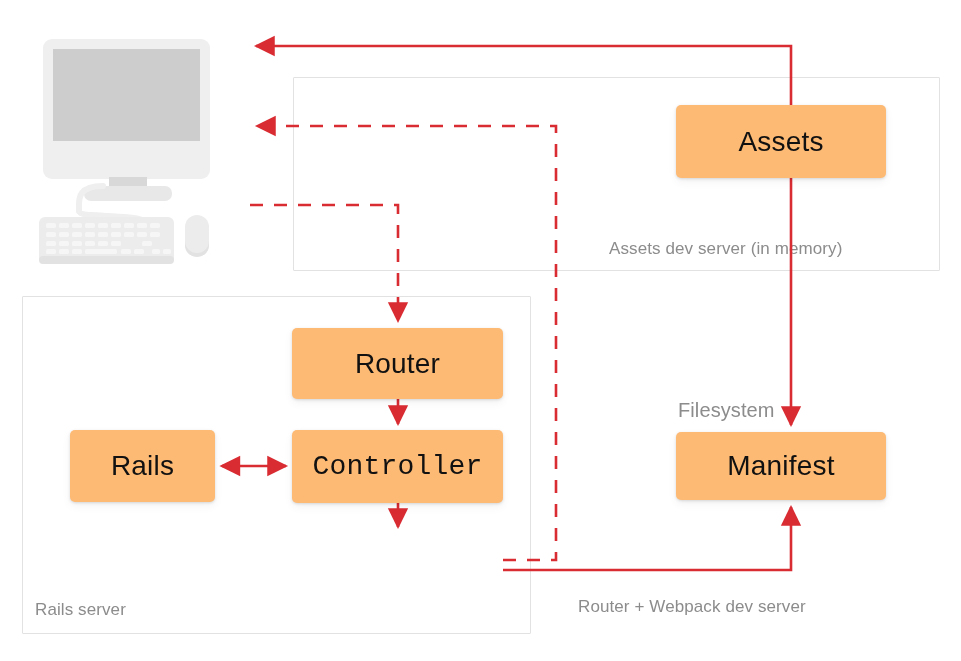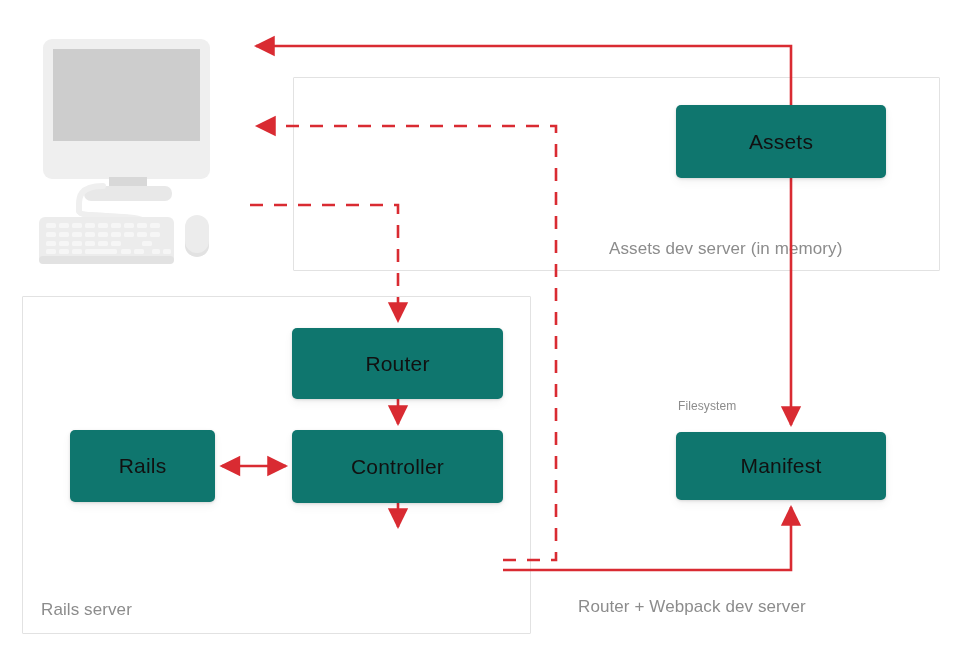--- a/index.html
+++ b/index.html
@@ -21,43 +21,43 @@
   }
   .zone-label{
     position:absolute;
     color:#8c8c8c;
     font-size:17px;
     letter-spacing:.1px;
     white-space:nowrap;
   }
   .node{
     position:absolute;
-    background:#0f766e;
+    background:#fdba74;
     border-radius:5px;
     box-shadow:0 1px 3px rgba(0,0,0,.13), 0 4px 10px rgba(0,0,0,.05);
     display:flex;align-items:center;justify-content:center;
     color:#111111;
-    font-size:21px;
+    font-size:28px;
     letter-spacing:.2px;
     box-sizing:border-box;
   }
   .illus{position:absolute;}
 </style>
 </head>
 <body>
 
 <div id="stage">
 
   <div class="zone" style="left:293px;top:77px;width:647px;height:194px;"></div>
   <div class="zone-label" style="left:609px;top:239px;">Assets dev server (in memory)</div>
 
   <div class="zone" style="left:22px;top:296px;width:509px;height:338px;"></div>
-  <div class="zone-label" style="left:41px;top:600px;text-align:center;">Rails server</div>
+  <div class="zone-label" style="left:35px;top:600px;text-align:center;">Rails server</div>
 
-  <div class="zone-label" style="left:678px;top:399px;font-size:12px;">Filesystem</div>
+  <div class="zone-label" style="left:678px;top:399px;font-size:20px;">Filesystem</div>
 
   <div class="zone-label" style="left:578px;top:597px;">Router + Webpack dev server</div>
 
   <div class="illus" style="left:35px;top:35px;width:190px;height:235px;">
     <svg width="190" height="235" viewBox="0 0 190 235" xmlns="http://www.w3.org/2000/svg">
 
       <rect x="8" y="4" width="167" height="140" rx="9" fill="#efefef"></rect>
 
       <rect x="18" y="14" width="147" height="92" fill="#cdcdcd"></rect>
 
@@ -157,18 +157,18 @@
       <path d="M503,570 L791,570 L791,507" fill="none" stroke="#d92b32" stroke-width="2.6" stroke-linejoin="miter" marker-end="url(#ah)"></path>
     </g>
   </svg>
 
   <div class="node" style="left:676px;top:105px;width:210px;height:73px;">Assets</div>
 
   <div class="node" style="left:292px;top:328px;width:211px;height:71px;">Router</div>
 
   <div class="node" style="left:676px;top:432px;width:210px;height:68px;">Manifest</div>
 
-  <div class="node" style="left:292px;top:430px;width:211px;height:73px;">Controller</div>
+  <div class="node" style="left:292px;top:430px;width:211px;height:73px;font-family:Liberation Mono, monospace;">Controller</div>
 
 
   <div class="node" style="left:70px;top:430px;width:145px;height:72px;">Rails</div>
 
 </div>
 
 </body></html>

